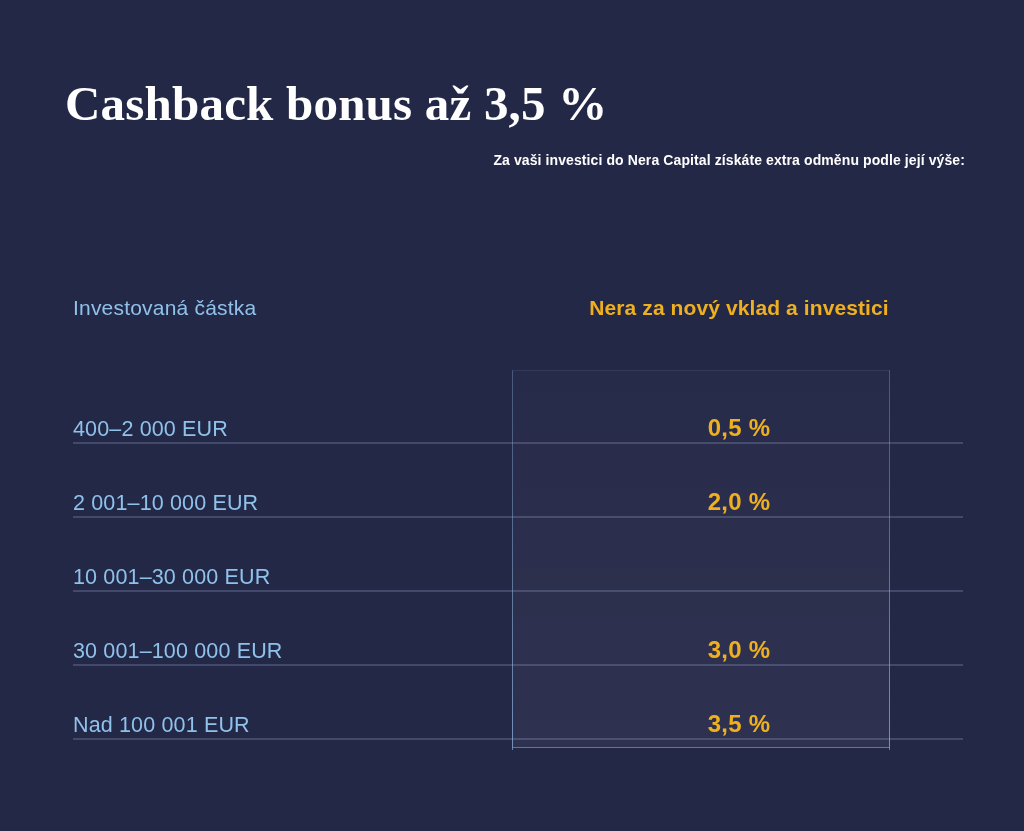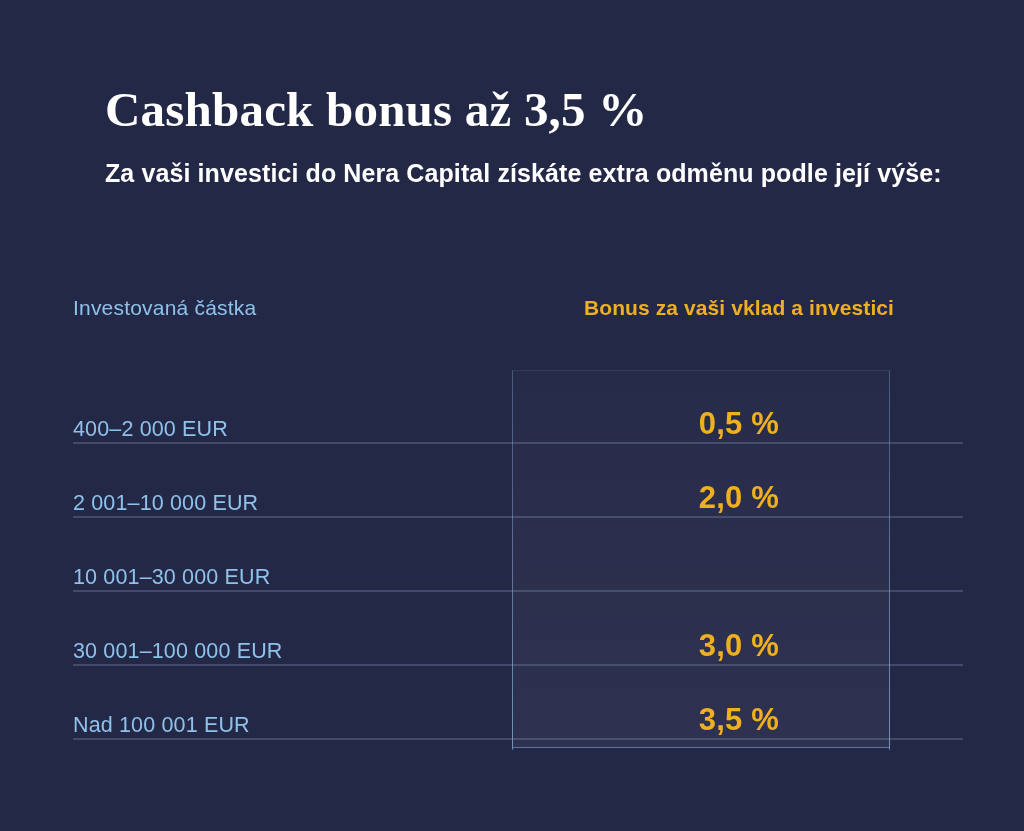--- a/index.html
+++ b/index.html
@@ -19,44 +19,44 @@
 
   .page {
     position: absolute;
     inset: 0;
   }
 
   
   .header {
     position: absolute;
     left: 65px;
-    top: 84px;
+    top: 78px;
     width: 900px;
-    margin-left: 40px;
   }
   .title {
     font-family: "Liberation Serif", "DejaVu Serif", serif;
     font-weight: 700;
     font-size: 49px;
     line-height: 1.05;
     color: #ffffff;
     letter-spacing: 0.2px;
     margin: 0;
     white-space: nowrap;
   }
   .subtitle {
     margin: 0;
     padding-top: 23px;
     font-family: "Liberation Sans", sans-serif;
     font-weight: 700;
-    font-size: 25px;
+    font-size: 14px;
     line-height: 1.2;
     color: #ffffff;
     letter-spacing: 0.1px;
     white-space: nowrap;
+    text-align: right;
   }
 
   
   .highlight-box {
     position: absolute;
     left: 512px;
     top: 370px;
     width: 378px;
     height: 378px;
     box-sizing: border-box;
@@ -144,21 +144,21 @@
     border-bottom: 2px solid rgba(156, 170, 210, 0.26);
   }
   .row .col-amount {
     font-size: 21.5px;
     font-weight: 400;
     color: #8fc1ea;
     letter-spacing: 0.15px;
     white-space: nowrap;
   }
   .row .col-bonus {
-    font-size: 31px;
+    font-size: 24px;
     font-weight: 700;
     color: #efb01f;
     letter-spacing: 0.2px;
     white-space: nowrap;
   }
 </style>
 </head>
 <body>
 
 <div class="page">
@@ -170,21 +170,21 @@
 
   <div class="highlight-box"></div>
 
   <div class="table">
 
     <div class="table-head">
       <div class="col-amount">
         <span class="th-amount">Investovaná částka</span>
       </div>
       <div class="col-bonus">
-        <span class="th-bonus">Bonus za vaši vklad a investici</span>
+        <span class="th-bonus">Nera za nový vklad a investici</span>
       </div>
     </div>
 
     <div class="table-body">
 
       <div class="row">
         <div class="col-amount">400–2 000 EUR</div>
         <div class="col-bonus">0,5 %</div>
       </div>
 

